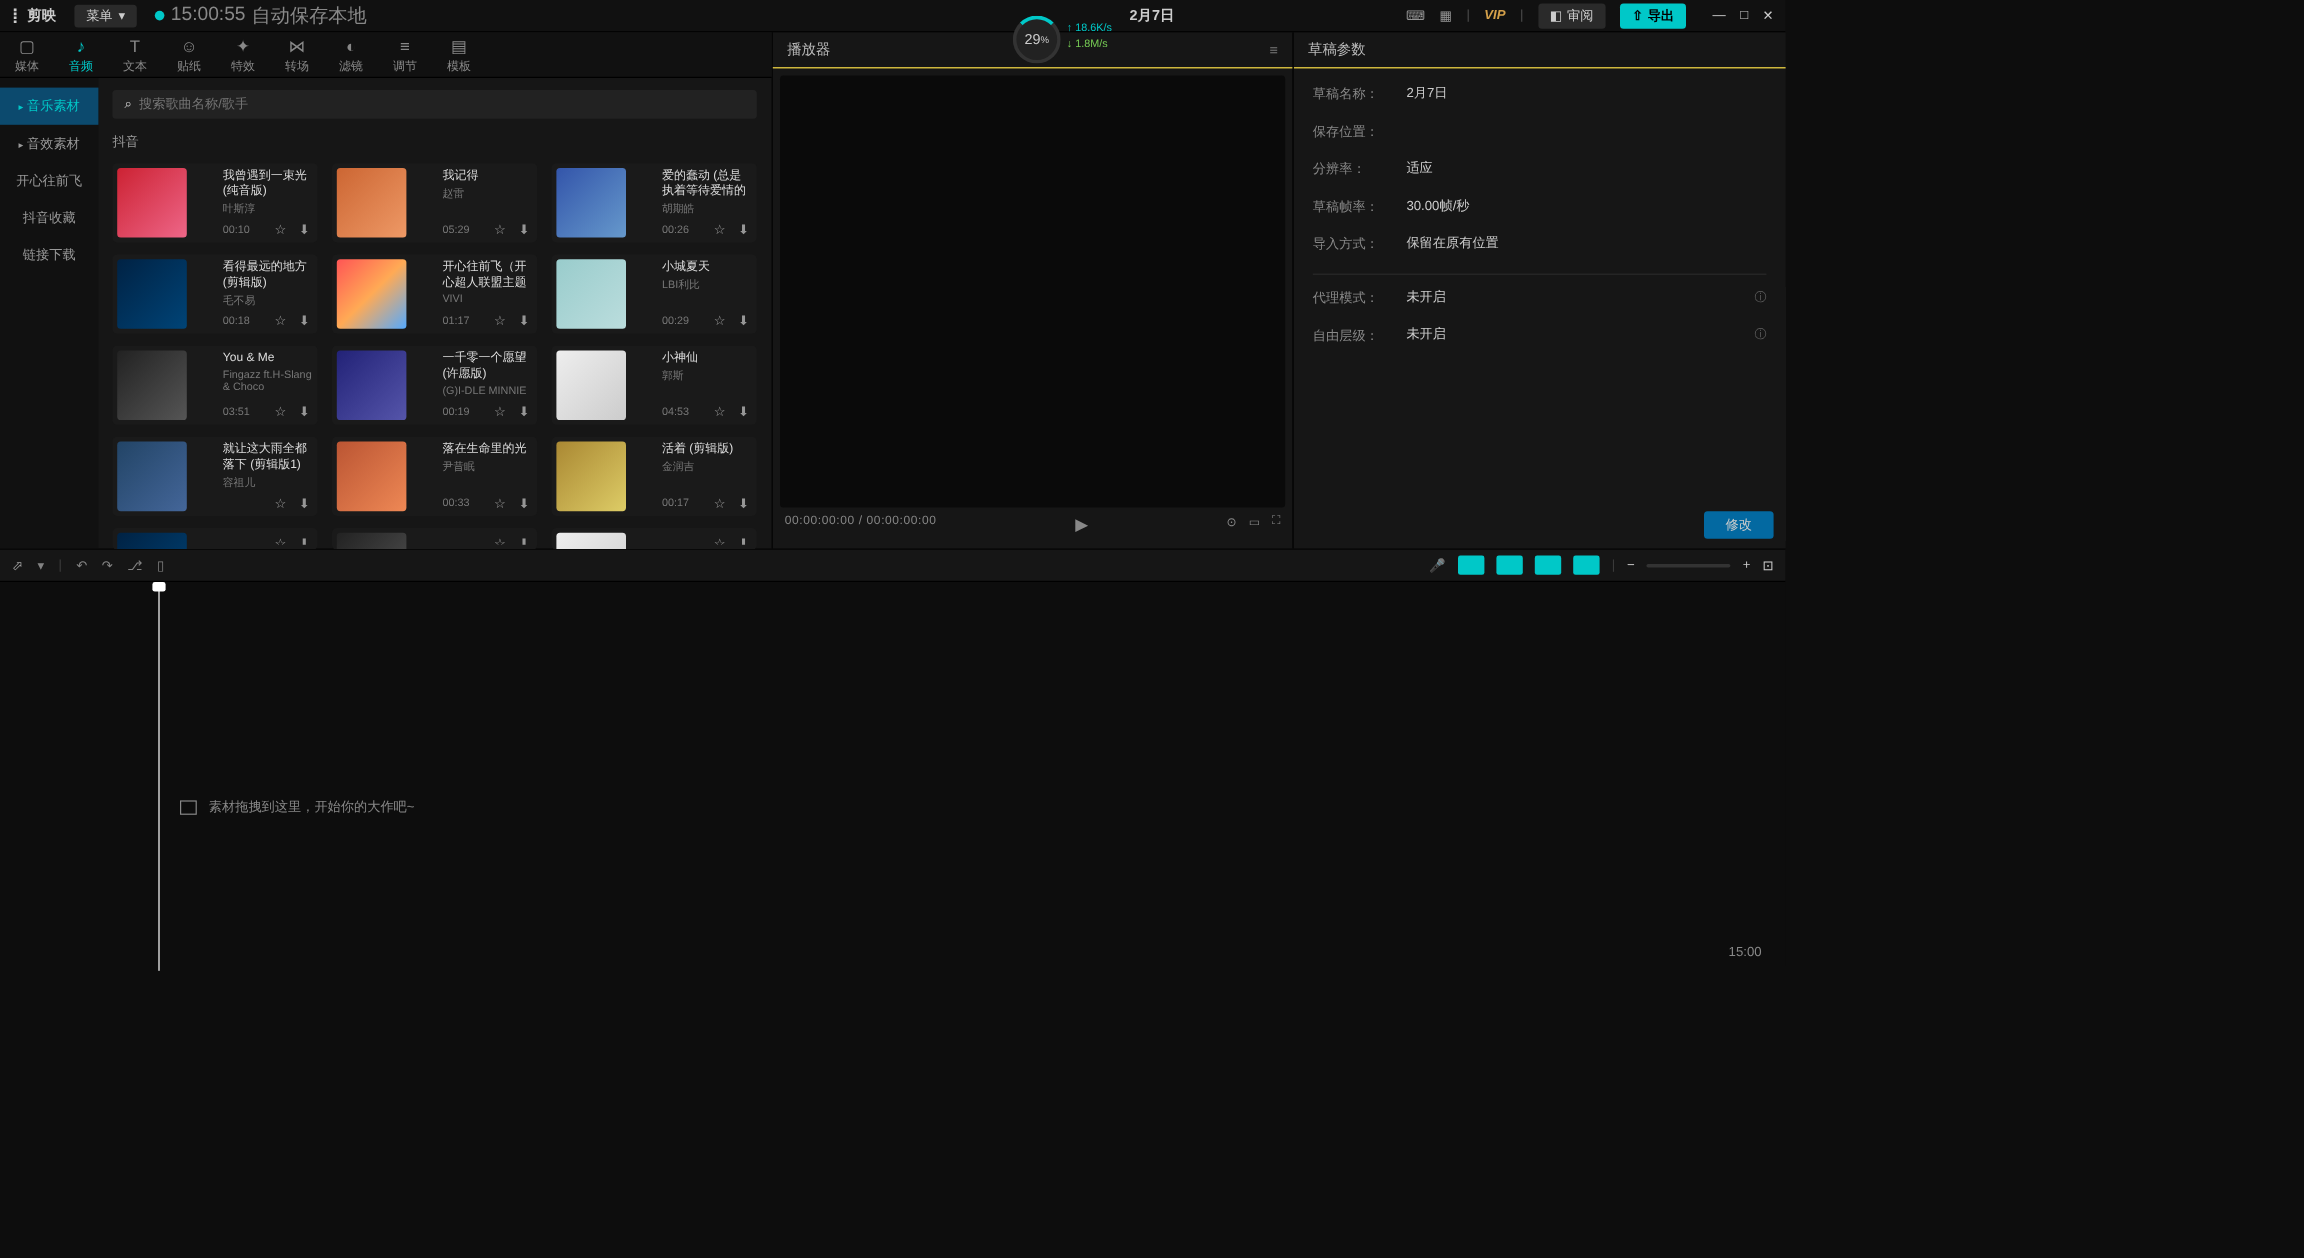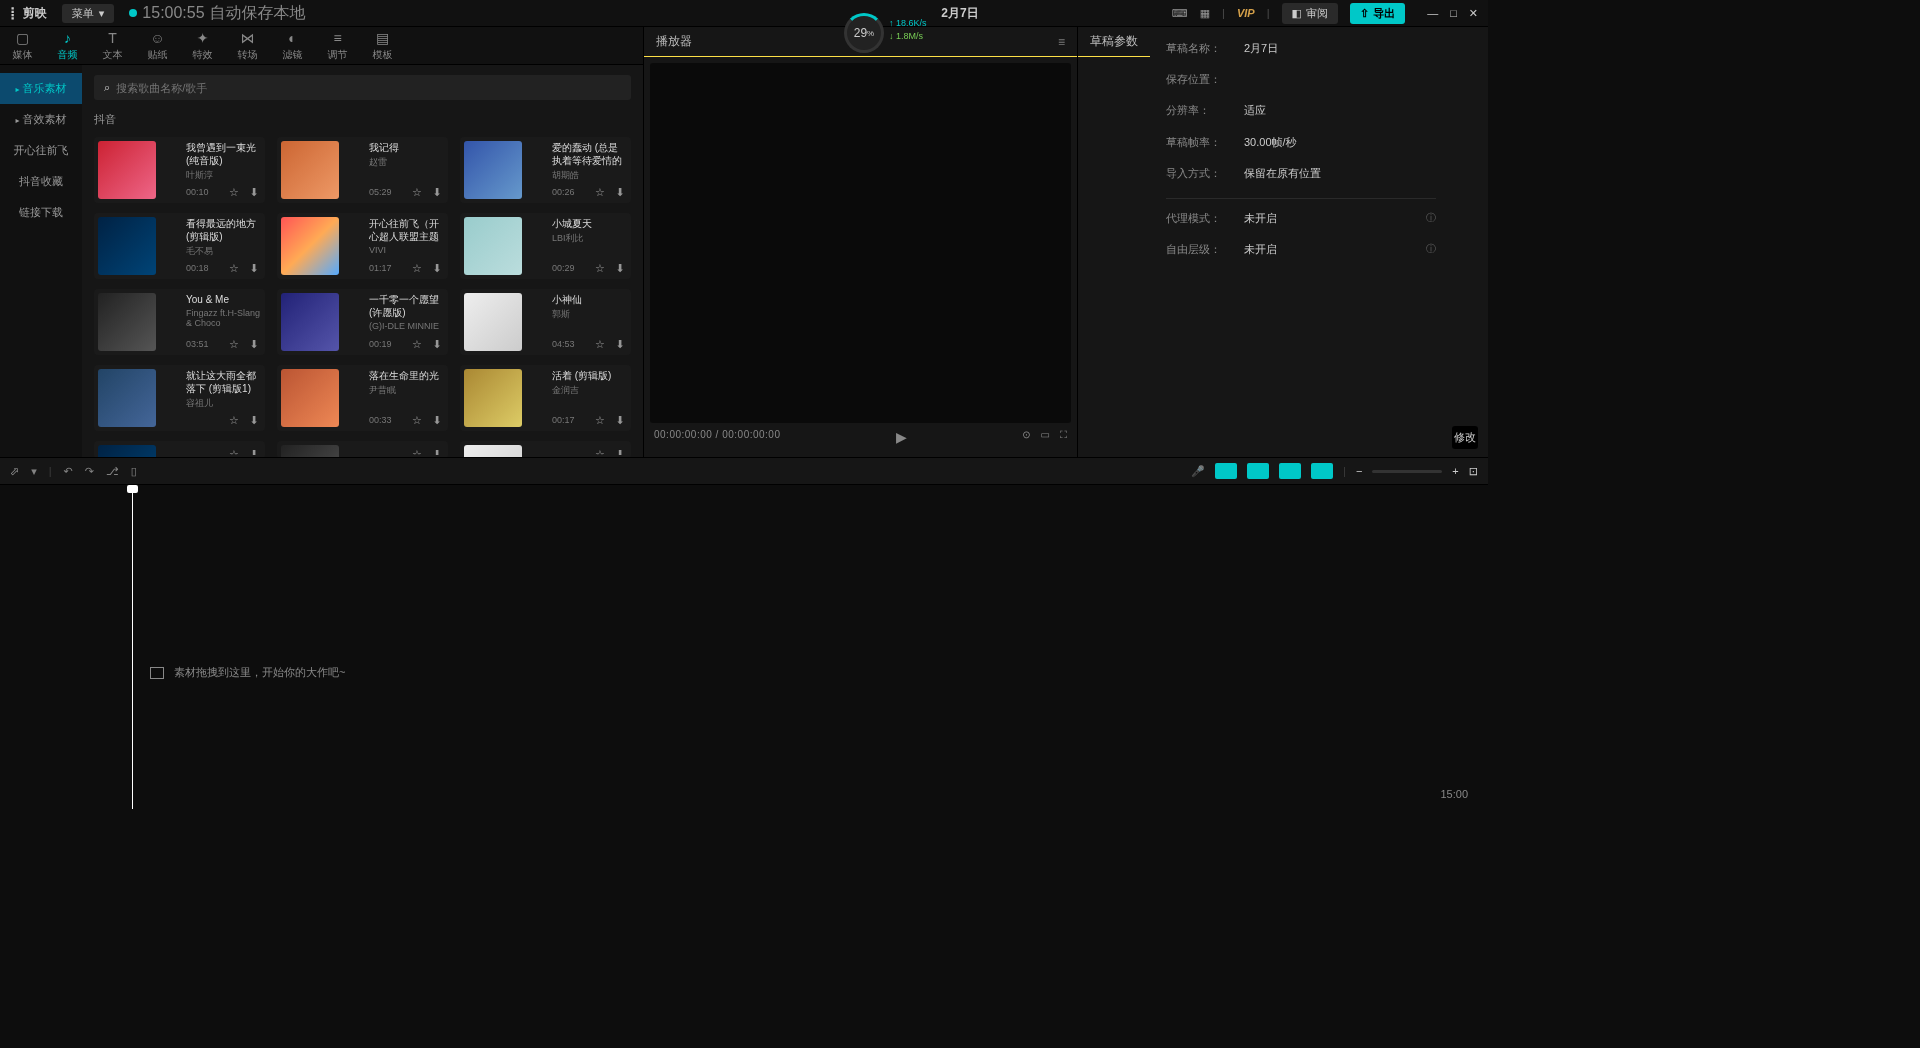--- a/index.html
+++ b/index.html
@@ -17,21 +17,21 @@
 .vip { color: #d4a04a; font-weight: bold; font-style: italic; }
 .review-btn, .export-btn { padding: 3px 10px; border-radius: 3px; display: flex; align-items: center; gap: 4px; font-size: 11px; }
 .review-btn { background: #2a2a2a; }
 .export-btn { background: #00c8c8; color: #000; font-weight: bold; }
 .win-controls { display: flex; gap: 12px; margin-left: 10px; }
 
 
 .main { display: flex; height: 430px; }
 .left-panel { width: 644px; display: flex; flex-direction: column; background: #161616; border-right: 1px solid #000; }
 .middle-panel { flex: 1; background: #161616; border-right: 1px solid #000; display: flex; flex-direction: column; position: relative; }
-.right-panel { width: 410px; background: #161616; display: flex; flex-direction: row; }
+.right-panel { width: 410px; background: #161616; display: flex; flex-direction: column; }
 
 
 .top-tabs { display: flex; height: 38px; background: #111; border-bottom: 1px solid #000; }
 .top-tab { width: 45px; display: flex; flex-direction: column; align-items: center; justify-content: center; gap: 2px; font-size: 10px; color: #888; cursor: pointer; }
 .top-tab.active { color: #00c8c8; }
 .top-tab-icon { font-size: 14px; }
 
 
 .left-body { display: flex; flex: 1; overflow: hidden; }
 .side-tabs { width: 82px; background: #111; display: flex; flex-direction: column; padding-top: 8px; }
@@ -84,21 +84,21 @@
 .prog-stats .up { color: #00c8c8; }
 .prog-stats .down { color: #7c5; }
 
 
 .props-body { padding: 14px 16px; flex: 1; font-size: 11px; }
 .prop-row { display: flex; margin-bottom: 16px; }
 .prop-label { width: 78px; color: #888; flex-shrink: 0; }
 .prop-value { color: #ccc; word-break: break-all; line-height: 1.4; }
 .prop-divider { height: 1px; background: #2a2a2a; margin: 12px 0; }
 .info-icon { margin-left: auto; opacity: 0.4; font-size: 10px; }
-.modify-btn { background: #000000; padding: 4px 2px; border-radius: 3px; font-size: 11px; margin: 0 10px 8px auto; align-self: flex-end; cursor: pointer; }
+.modify-btn { background: #0369a1; padding: 4px 18px; border-radius: 3px; font-size: 11px; margin: 0 10px 8px auto; align-self: flex-end; cursor: pointer; }
 
 
 .toolbar { height: 28px; background: #161616; border-top: 1px solid #000; border-bottom: 1px solid #000; display: flex; align-items: center; padding: 0 10px; }
 .tool-left { display: flex; gap: 12px; align-items: center; }
 .tool-left span { opacity: 0.6; cursor: pointer; }
 .tool-right { margin-left: auto; display: flex; gap: 10px; align-items: center; }
 .tool-right .tbtn { width: 22px; height: 16px; background: #00c8c8; border-radius: 2px; }
 .tool-right .mic { opacity: 0.7; }
 .zoom-slider { width: 70px; height: 3px; background: #333; border-radius: 2px; }
 

